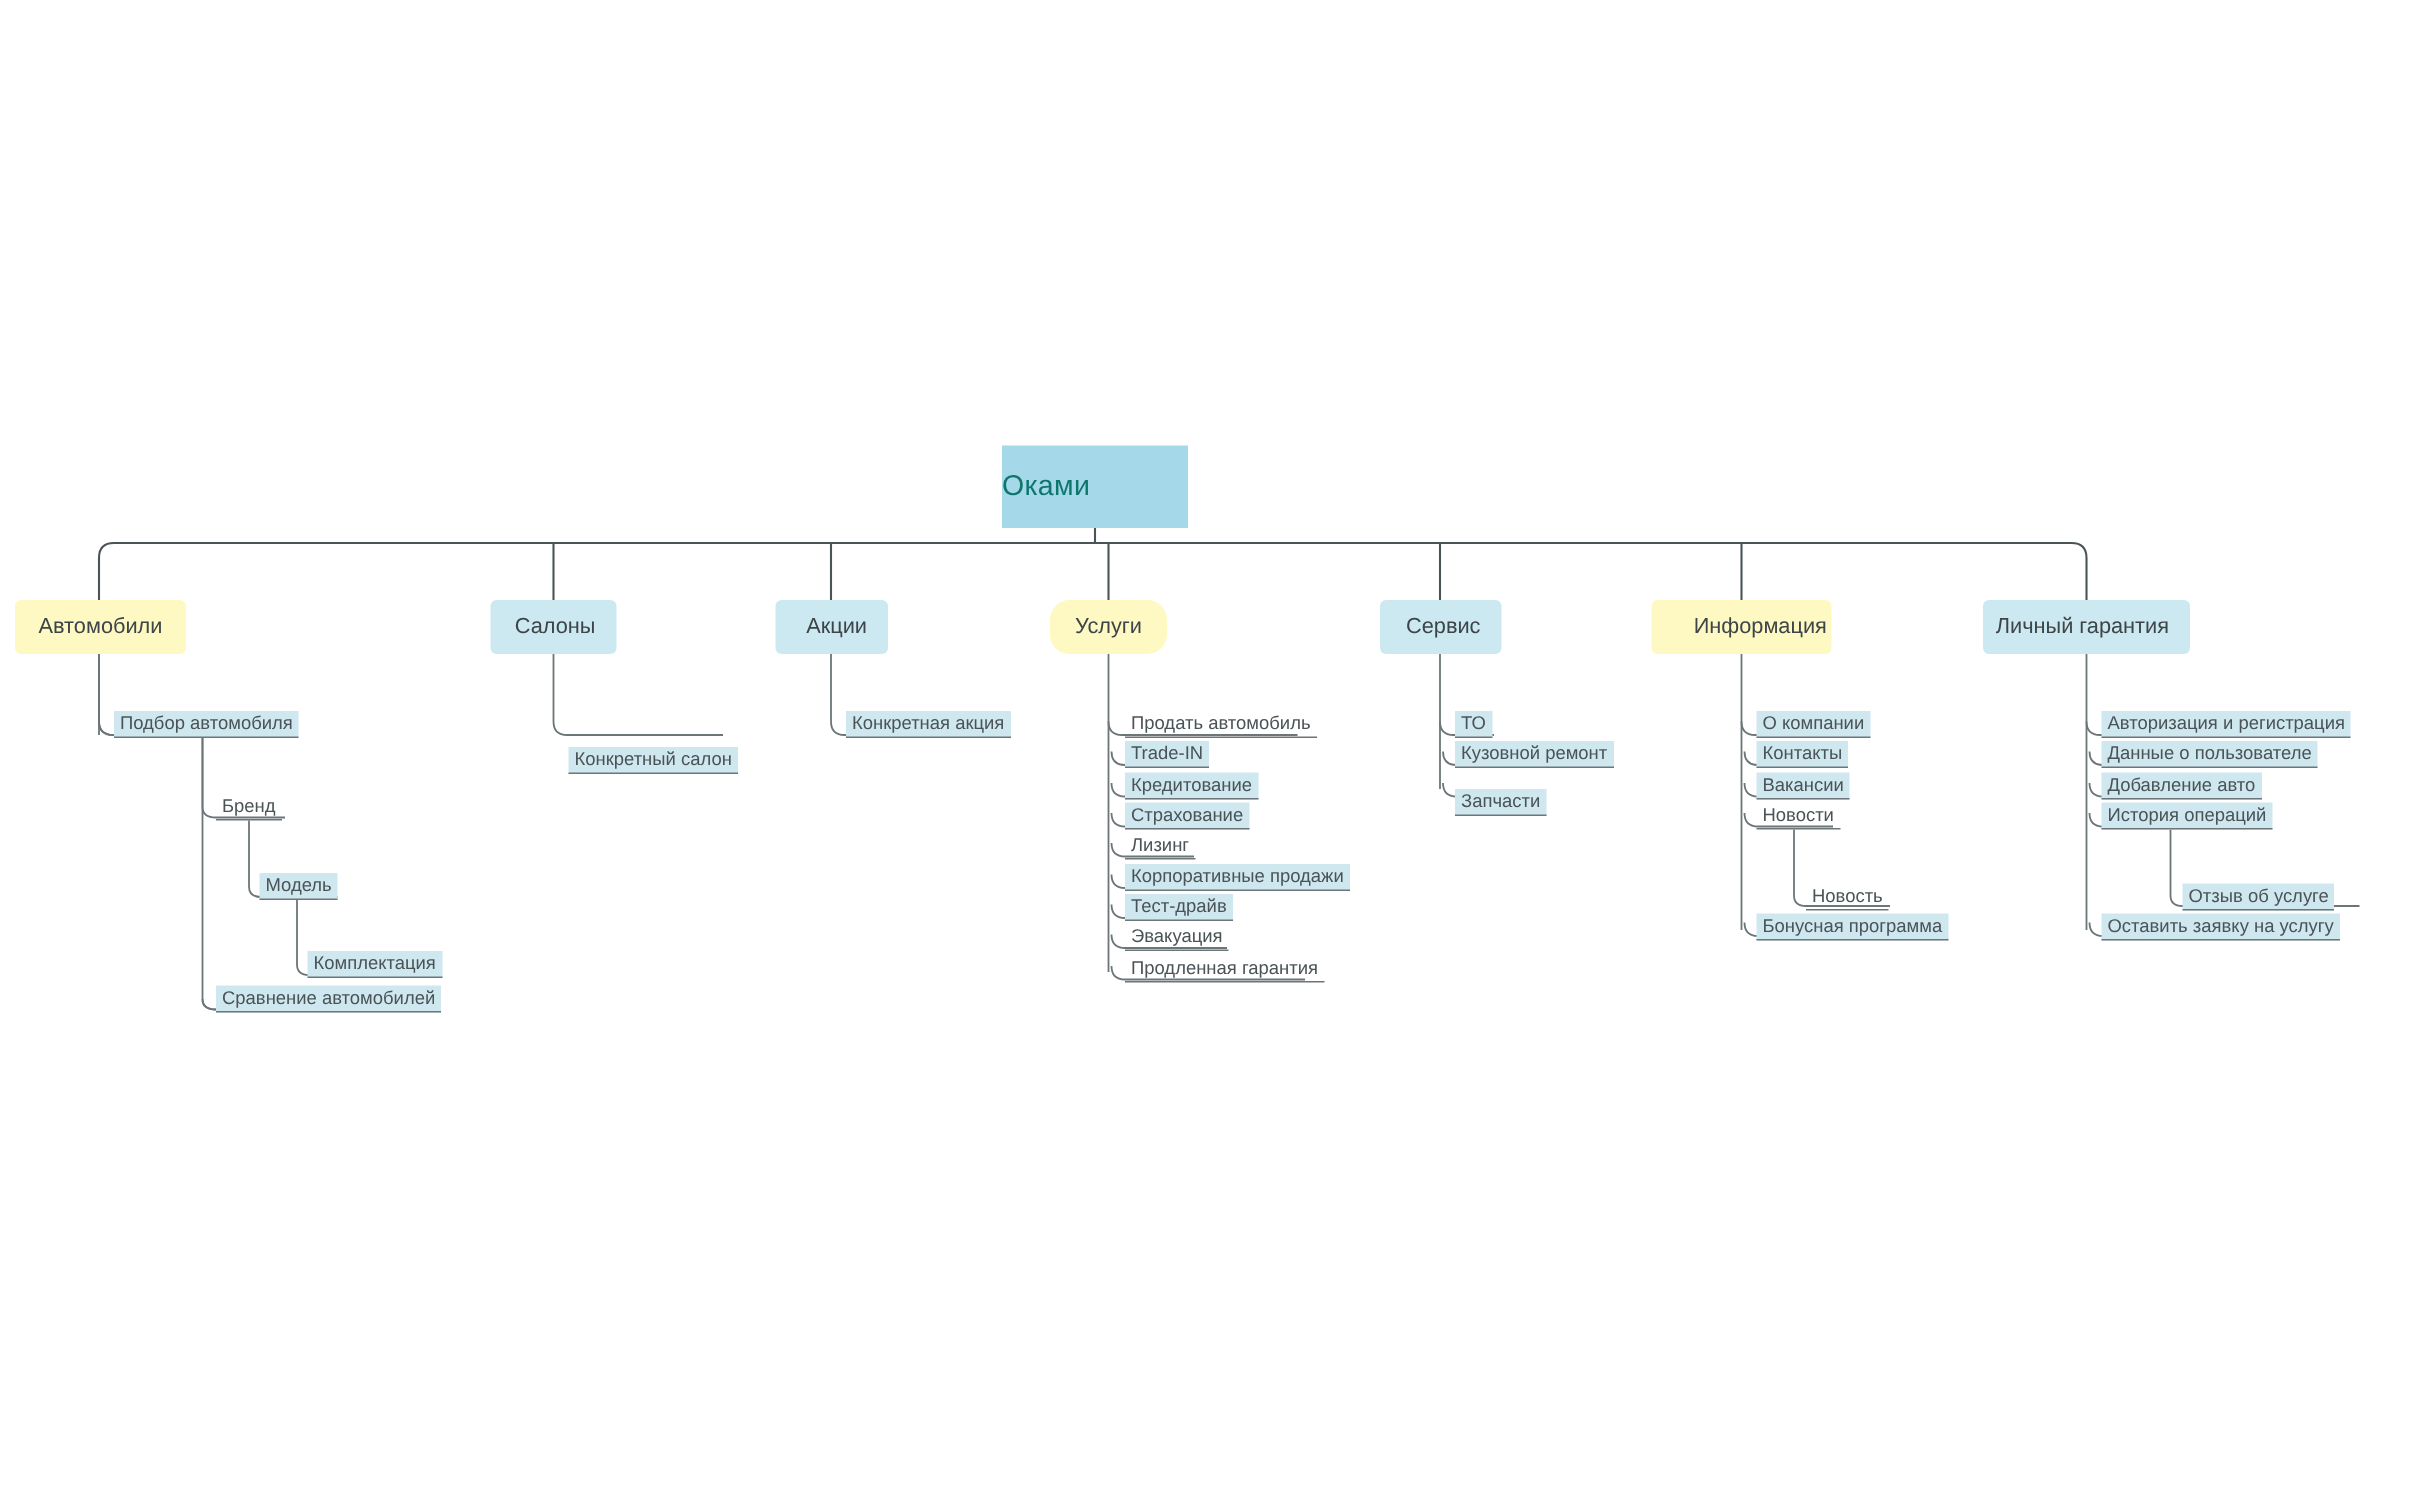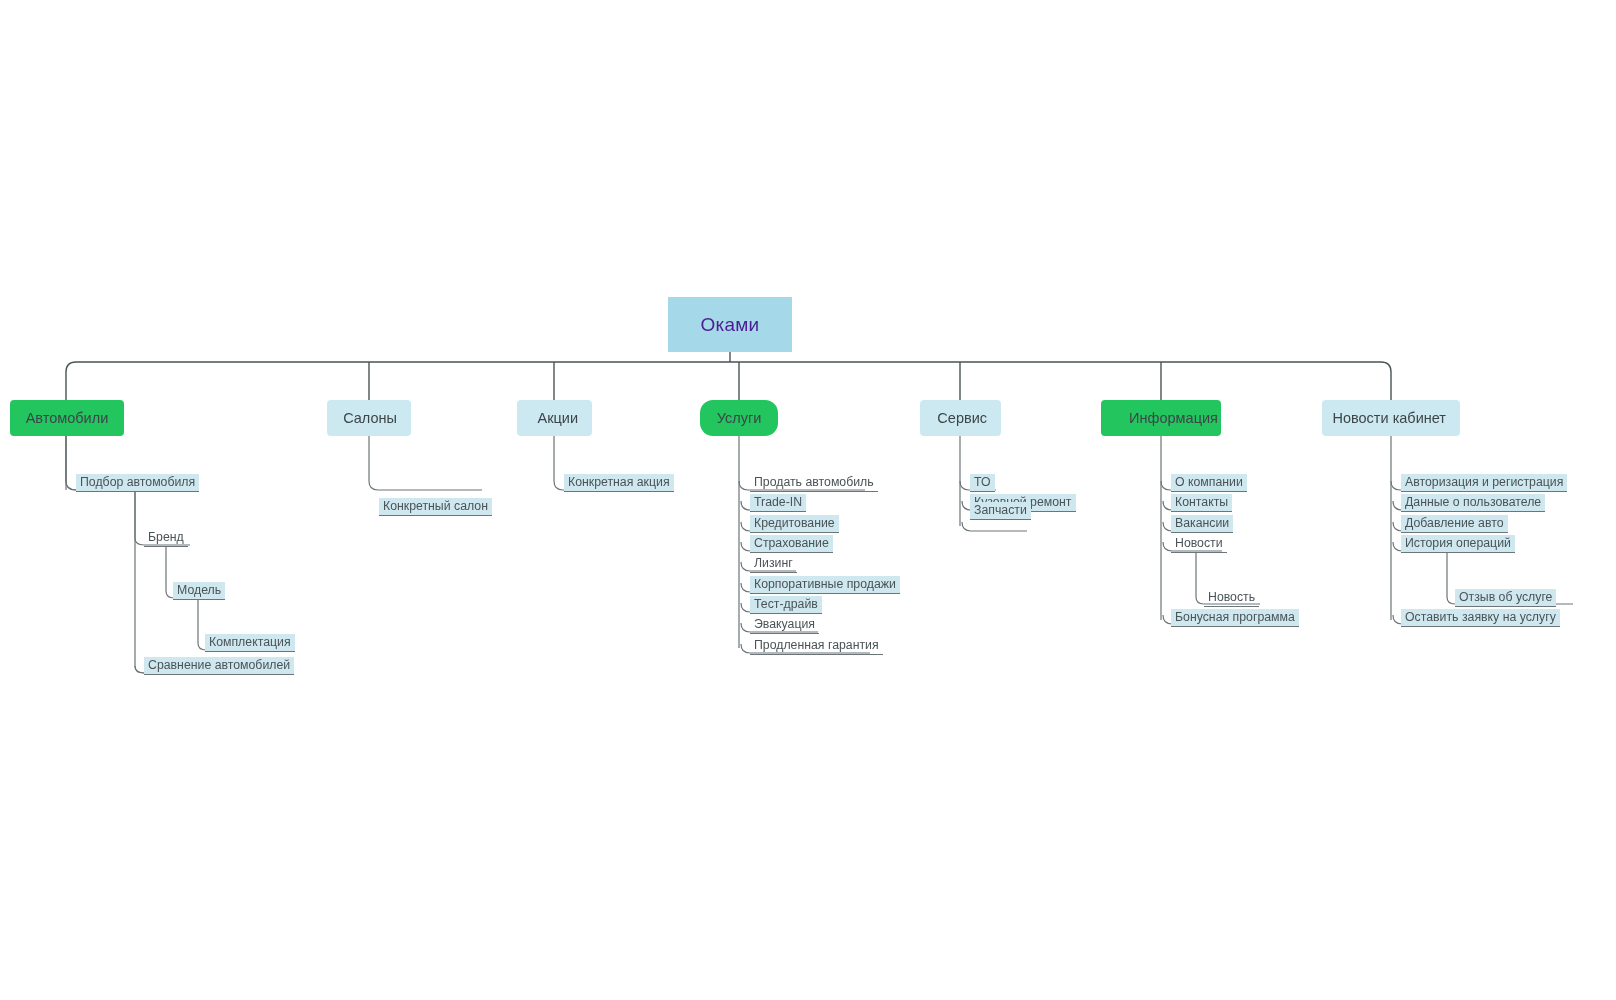--- a/index.html
+++ b/index.html
@@ -28,43 +28,42 @@
     width: 1616px;
     height: 1000px;
     pointer-events: none;
   }
 
   
   .root-node {
     position: absolute;
     box-sizing: border-box;
     background: #a5d8e8;
-    color: #4c1d95;
+    color: #0f766e;
     font-size: 19px;
     display: flex;
     align-items: center;
-    justify-content: center;
     letter-spacing: 0.2px;
   }
 
   
   .l1-node {
     position: absolute;
     box-sizing: border-box;
     border-radius: 4px;
     font-size: 14.5px;
     color: #3d4548;
     display: flex;
     align-items: center;
     justify-content: center;
     padding: 0 14px;
     height: 36px;
     white-space: nowrap;
   }
-  .l1-node.tone-gray { background: #22c55e; }
+  .l1-node.tone-gray { background: #fef9c3; }
   .l1-node.tone-blue { background: #cce9f1; justify-content: flex-end; }
 
   
   .leaf {
     position: absolute;
     box-sizing: border-box;
     font-size: 12.3px;
     color: #4a5356;
     white-space: nowrap;
     line-height: 15px;
@@ -165,21 +164,21 @@
   <div class="l1-node tone-gray" style="left:700px; top:400px; width:78px;border-radius:13px;">
     <span>Услуги</span>
   </div>
   <div class="l1-node tone-blue" style="left:920px; top:400px; width:81px;">
     <span>Сервис</span>
   </div>
   <div class="l1-node tone-gray" style="left:1101px; top:400px; width:120px;padding-left:39px;">
     <span>Информация</span>
   </div>
   <div class="l1-node tone-blue" style="left:1322px; top:400px; width:138px;">
-    <span>Новости кабинет</span>
+    <span>Личный гарантия</span>
   </div>
 
   <div class="leaf hl" style="left:76px; top:474px;">Подбор автомобиля</div>
   <div class="leaf plain" style="left:144px; top:529px;">Бренд</div>
   <div class="leaf hl" style="left:173px; top:582px;">Модель</div>
   <div class="leaf hl" style="left:205px; top:634px;">Комплектация</div>
   <div class="leaf hl" style="left:144px; top:657px;">Сравнение автомобилей</div>
 
   <div class="leaf hl" style="left:379px; top:474px;margin-top:24px;">Конкретный салон</div>
 
@@ -190,21 +189,21 @@
   <div class="leaf hl" style="left:750px; top:515px;">Кредитование</div>
   <div class="leaf hl" style="left:750px; top:535px;">Страхование</div>
   <div class="leaf plain" style="left:750px; top:555px;">Лизинг</div>
   <div class="leaf hl" style="left:750px; top:576px;">Корпоративные продажи</div>
   <div class="leaf hl" style="left:750px; top:596px;">Тест-драйв</div>
   <div class="leaf plain" style="left:750px; top:616px;">Эвакуация</div>
   <div class="leaf plain" style="left:750px; top:637px;">Продленная гарантия</div>
 
   <div class="leaf hl" style="left:970px; top:474px;">ТО</div>
   <div class="leaf hl" style="left:970px; top:494px;">Кузовной ремонт</div>
-  <div class="leaf hl" style="left:970px; top:502px;">Запчасти</div>
+  <div class="leaf hl" style="left:970px; top:526px;">Запчасти</div>
 
   <div class="leaf hl" style="left:1171px; top:474px;">О компании</div>
   <div class="leaf hl" style="left:1171px; top:494px;">Контакты</div>
   <div class="leaf hl" style="left:1171px; top:515px;">Вакансии</div>
   <div class="leaf plain" style="left:1171px; top:535px;">Новости</div>
   <div class="leaf plain" style="left:1204px; top:589px;">Новость</div>
   <div class="leaf hl" style="left:1171px; top:609px;">Бонусная программа</div>
 
   <div class="leaf hl" style="left:1401px; top:474px;">Авторизация и регистрация</div>
   <div class="leaf hl" style="left:1401px; top:494px;">Данные о пользователе</div>

